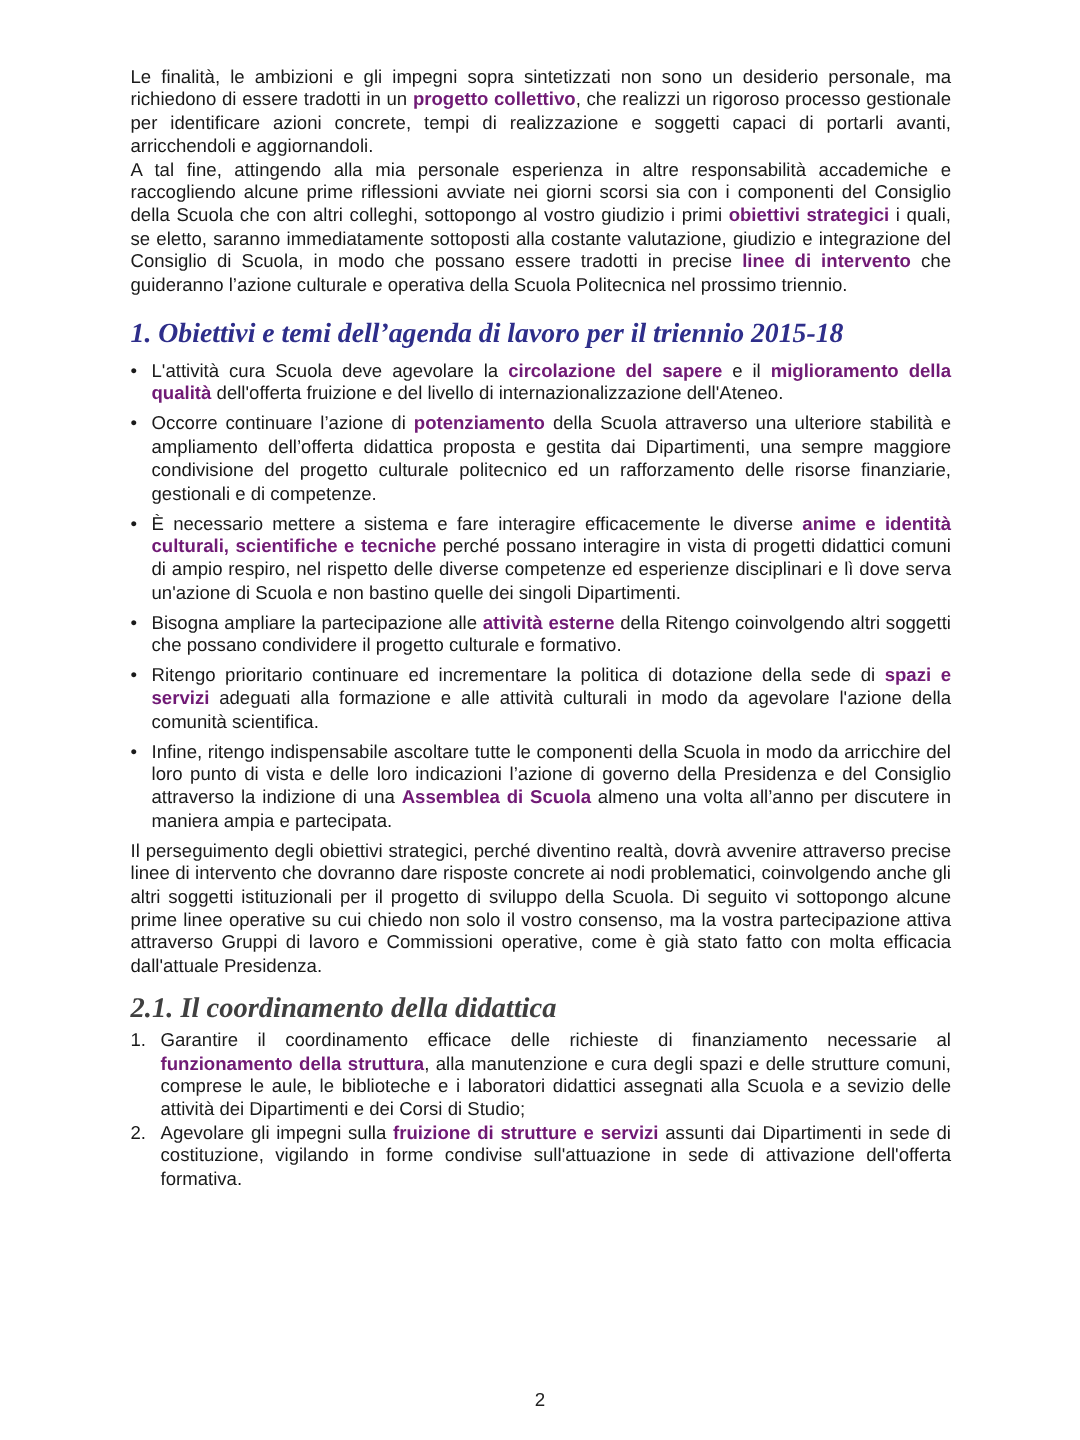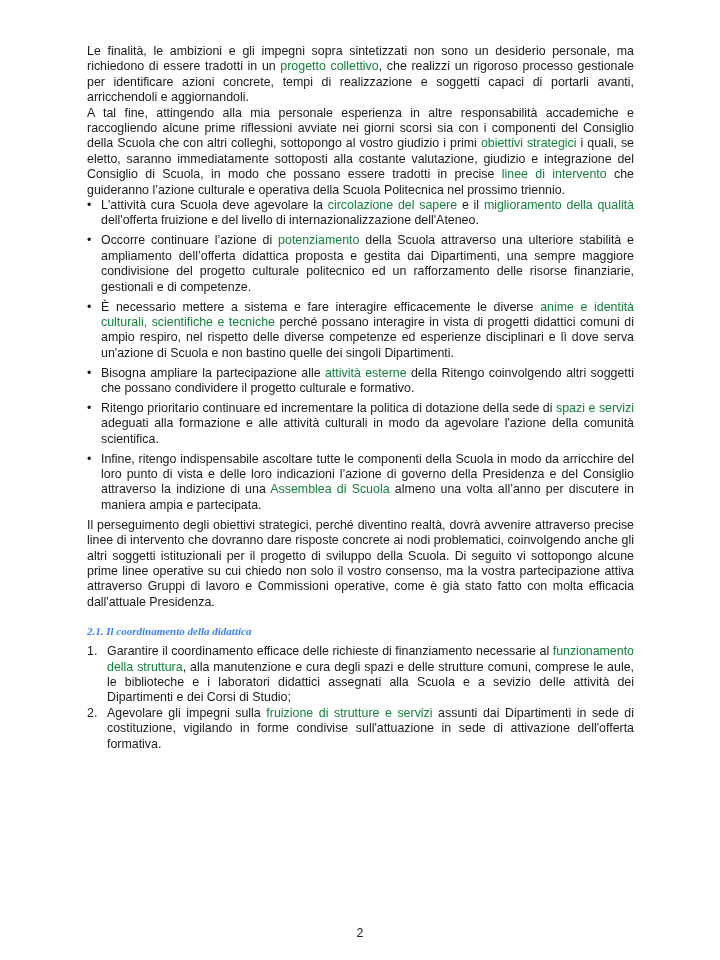--- a/index.html
+++ b/index.html
@@ -3,47 +3,48 @@
 <meta charset="utf-8">
 <style>
   html, body { margin:0; padding:0; background:#ffffff; }
   body { width:720px; height:960px; position:relative; overflow:hidden; }
   .page {
     position:absolute; left:87px; top:44px; width:547px;
     font-family:"Liberation Sans", sans-serif; font-size:12.4px; line-height:15.4px;
     color:#1a1a1a; text-align:justify;
   }
   p { margin:0; }
-  b { font-weight:normal; color:#15803d; }
+  b { font-weight:bold; color:#701a75; }
   h2 {
     font-family:"Liberation Serif", serif; font-style:italic; font-weight:bold;
     color:#2e2e8a; font-size:18.5px; line-height:22px; margin:14px 0 6px 0;
   }
   h3 {
     font-family:"Liberation Serif", serif; font-style:italic; font-weight:bold;
-    color:#3b82f6; font-size:11px; line-height:18px; margin:12px 0 4px 0;
+    color:#404040; font-size:19px; line-height:18px; margin:12px 0 4px 0;
   }
   ul.bullets { list-style:none; margin:0; padding:0; }
   ul.bullets li { position:relative; padding-left:14px; margin-bottom:4.5px; }
   ul.bullets li .dot { position:absolute; left:0; top:0; }
   ol.nums { list-style:none; margin:0; padding:0; }
   ol.nums li { position:relative; padding-left:20px; }
   ol.nums li .num { position:absolute; left:0; top:0; }
   .pagenum {
     position:absolute; left:0; width:720px; top:926px; text-align:center;
     font-family:"Liberation Sans", sans-serif; font-size:12.5px; color:#222;
   }
 </style>
 </head>
 <body>
 
 <div class="page">
   <p><span>Le finalità, le ambizioni e gli impegni sopra sintetizzati non sono un desiderio personale, ma richiedono di essere tradotti in un </span><b>progetto collettivo</b><span>, che realizzi un rigoroso processo gestionale per identificare azioni concrete, tempi di realizzazione e soggetti capaci di portarli avanti, arricchendoli e aggiornandoli.</span></p>
   <p><span>A tal fine, attingendo alla mia personale esperienza in altre responsabilità accademiche e raccogliendo alcune prime riflessioni avviate nei giorni scorsi sia con i componenti del Consiglio della Scuola che con altri colleghi, sottopongo al vostro giudizio i primi </span><b>obiettivi strategici</b><span> i quali, se eletto, saranno immediatamente sottoposti alla costante valutazione, giudizio e integrazione del Consiglio di Scuola, in modo che possano essere tradotti in precise </span><b>linee di intervento</b><span> che guideranno l’azione culturale e operativa della Scuola Politecnica nel prossimo triennio.</span></p>
 
+  <h2>1. Obiettivi e temi dell’agenda di lavoro per il triennio 2015-18</h2>
   <ul class="bullets">
     <li><span class="dot">•</span><span><span>L'attività cura Scuola deve agevolare la </span><b>circolazione del sapere</b><span> e il </span><b>miglioramento della qualità</b><span> dell'offerta fruizione e del livello di internazionalizzazione dell'Ateneo.</span></span></li>
     <li><span class="dot">•</span><span><span>Occorre continuare l’azione di </span><b>potenziamento</b><span> della Scuola attraverso una ulteriore stabilità e ampliamento dell’offerta didattica proposta e gestita dai Dipartimenti, una sempre maggiore condivisione del progetto culturale politecnico ed un rafforzamento delle risorse finanziarie, gestionali e di competenze.</span></span></li>
     <li><span class="dot">•</span><span><span>È necessario mettere a sistema e fare interagire efficacemente le diverse </span><b>anime e identità culturali, scientifiche e tecniche</b><span> perché possano interagire in vista di progetti didattici comuni di ampio respiro, nel rispetto delle diverse competenze ed esperienze disciplinari e lì dove serva un'azione di Scuola e non bastino quelle dei singoli Dipartimenti.</span></span></li>
     <li><span class="dot">•</span><span><span>Bisogna ampliare la partecipazione alle </span><b>attività esterne</b><span> della Ritengo coinvolgendo altri soggetti che possano condividere il progetto culturale e formativo.</span></span></li>
     <li><span class="dot">•</span><span><span>Ritengo prioritario continuare ed incrementare la politica di dotazione della sede di </span><b>spazi e servizi</b><span> adeguati alla formazione e alle attività culturali in modo da agevolare l'azione della comunità scientifica.</span></span></li>
     <li><span class="dot">•</span><span><span>Infine, ritengo indispensabile ascoltare tutte le componenti della Scuola in modo da arricchire del loro punto di vista e delle loro indicazioni l’azione di governo della Presidenza e del Consiglio attraverso la indizione di una </span><b>Assemblea di Scuola</b><span> almeno una volta all’anno per discutere in maniera ampia e partecipata.</span></span></li>
   </ul>
 
   <p>Il perseguimento degli obiettivi strategici, perché diventino realtà, dovrà avvenire attraverso precise linee di intervento che dovranno dare risposte concrete ai nodi problematici, coinvolgendo anche gli altri soggetti istituzionali per il progetto di sviluppo della Scuola. Di seguito vi sottopongo alcune prime linee operative su cui chiedo non solo il vostro consenso, ma la vostra partecipazione attiva attraverso Gruppi di lavoro e Commissioni operative, come è già stato fatto con molta efficacia dall'attuale Presidenza.</p>

